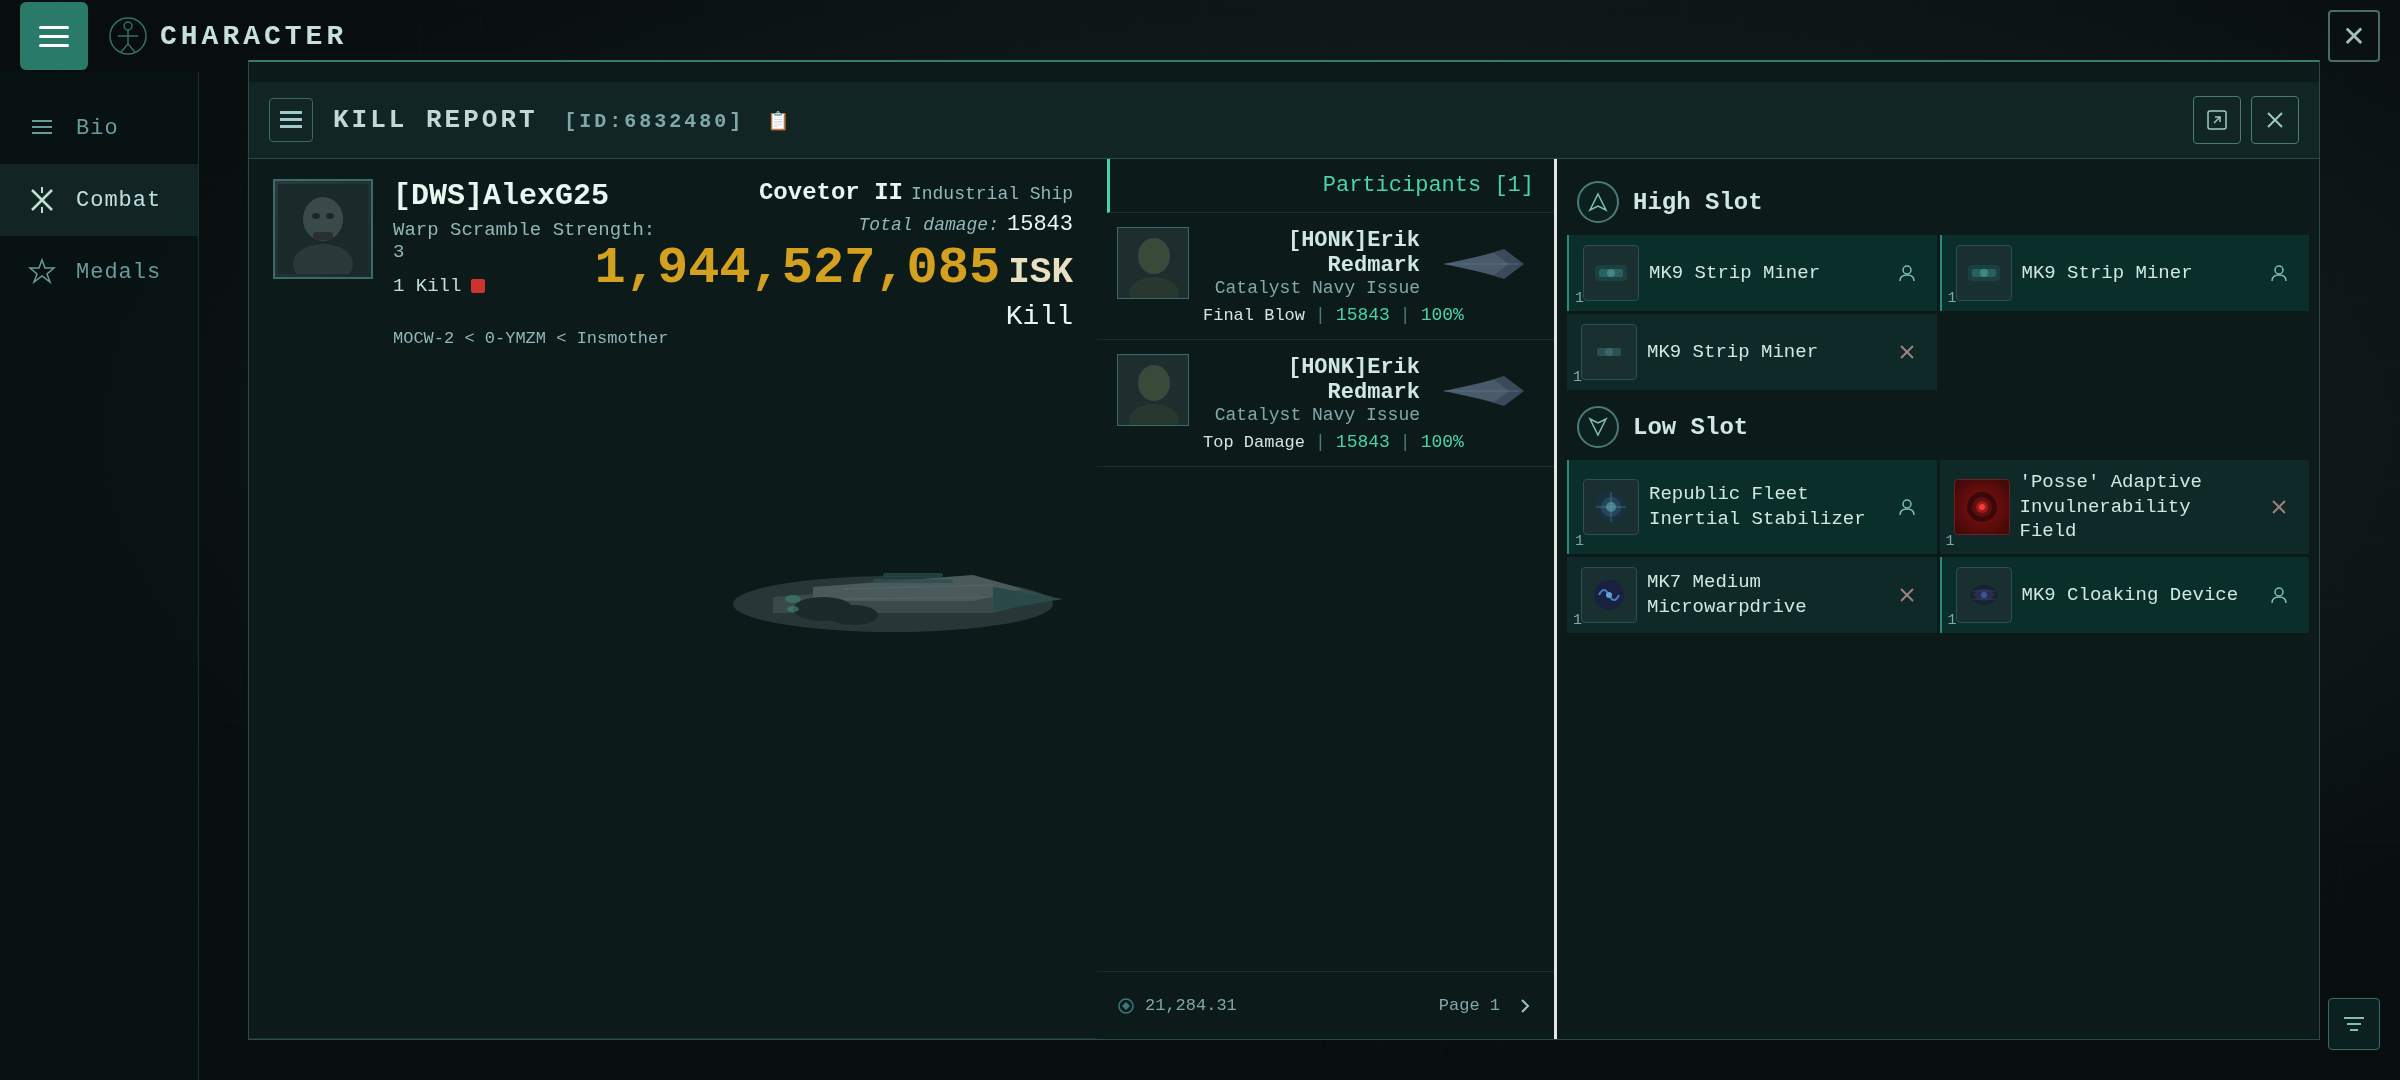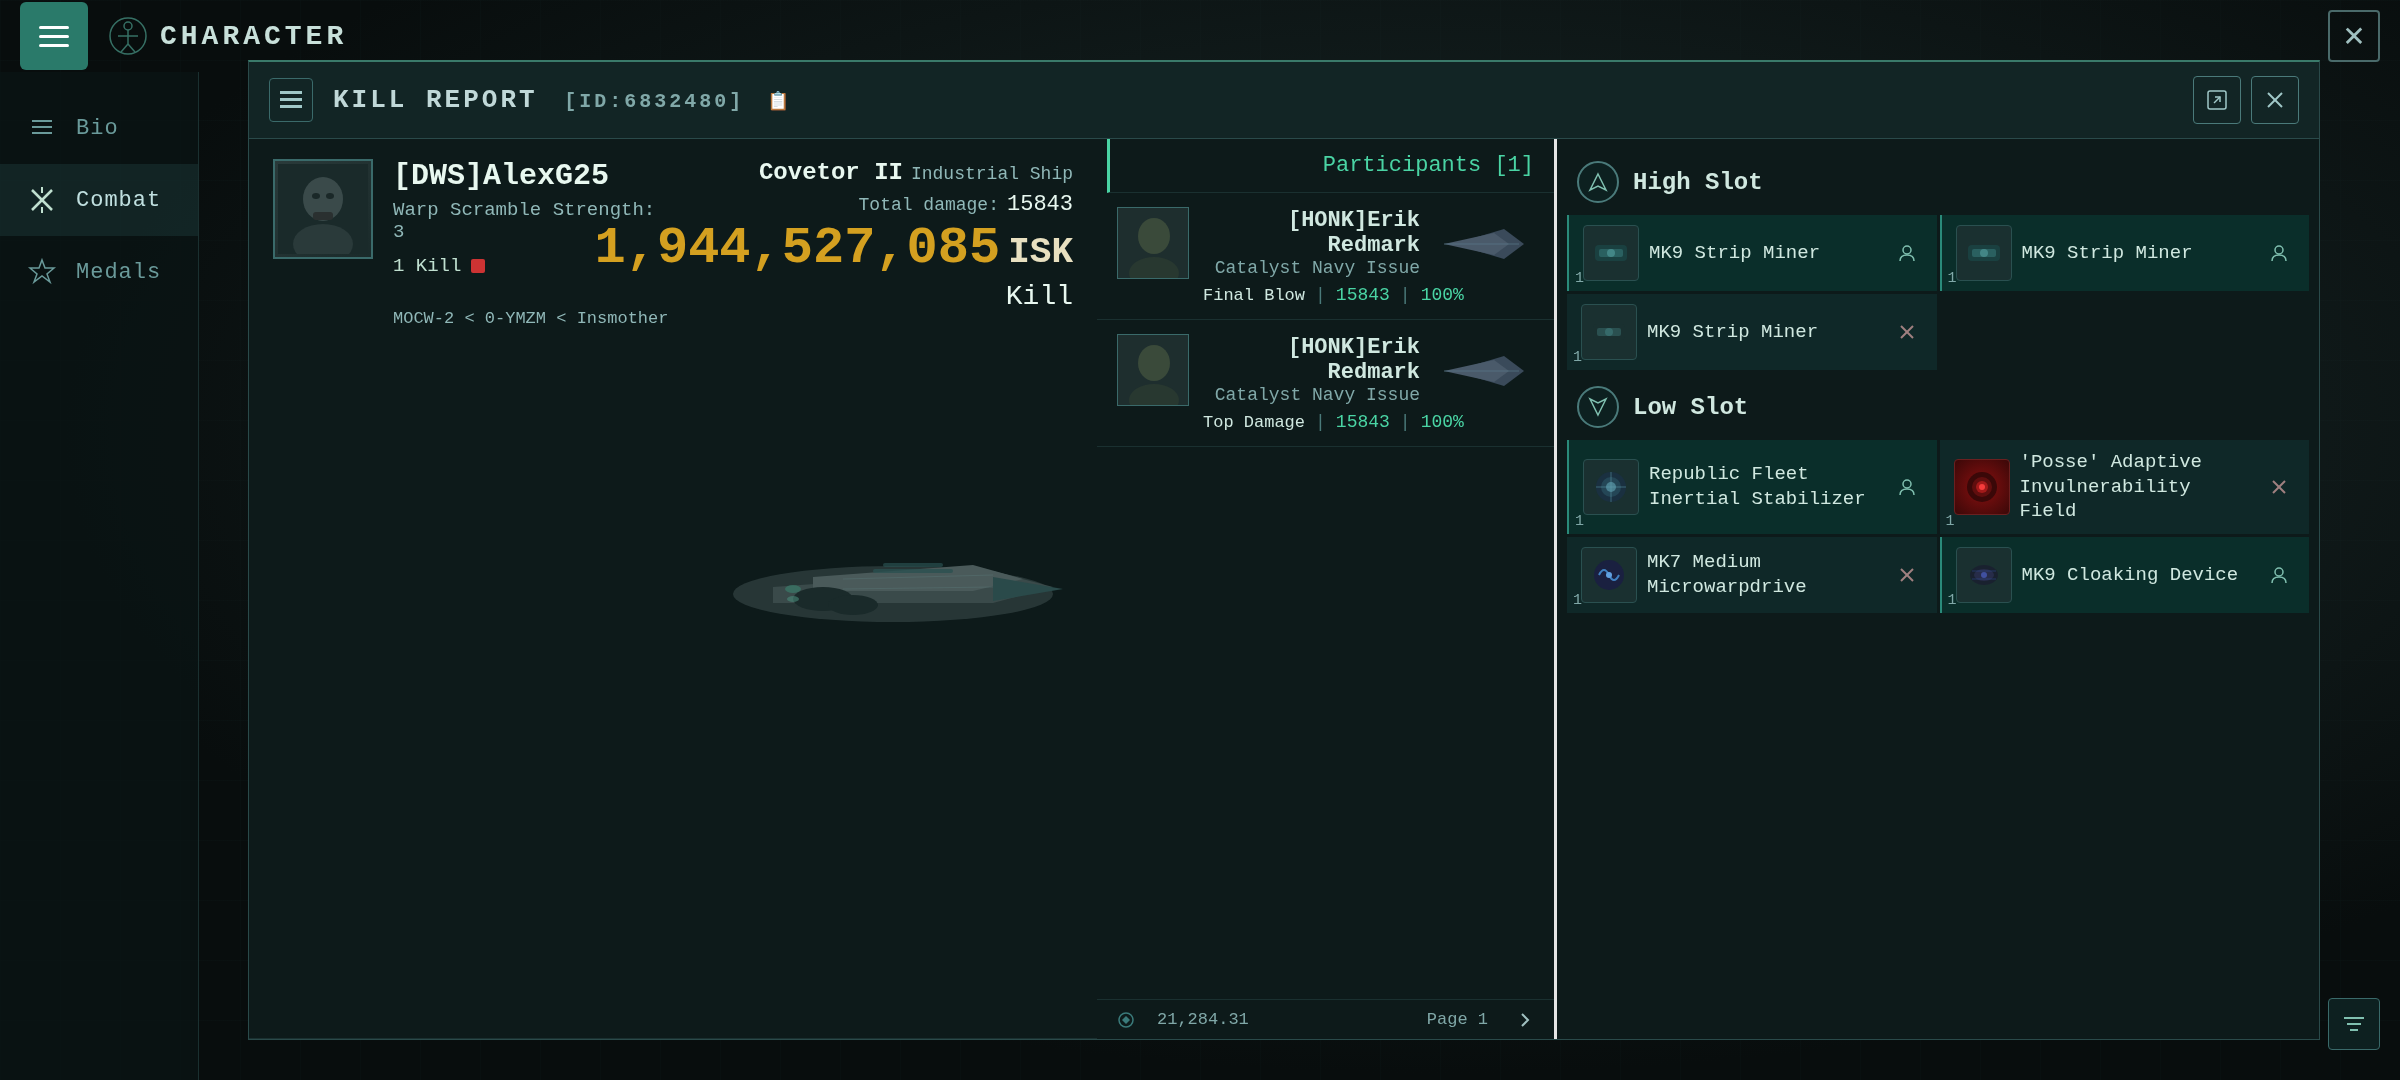--- a/index.html
+++ b/index.html
@@ -154,20 +154,21 @@
 
     
     .modal-header {
       display: flex;
       align-items: center;
       gap: 20px;
       padding: 14px 20px;
       background: rgba(20, 40, 40, 0.8);
       border-bottom: 1px solid #2a4a4a;
       min-height: 60px;
+      margin-top: 20px;
     }
 
     .modal-menu-btn {
       width: 44px;
       height: 44px;
       background: transparent;
       border: 1px solid #3a6a6a;
       border-radius: 4px;
       display: flex;
       align-items: center;
@@ -324,20 +325,21 @@
     }
 
     .ship-type {
       color: #90b8b8;
       font-size: 18px;
     }
 
     .total-damage-label {
       color: #90b8b8;
       font-size: 18px;
+      font-style: italic;
     }
 
     .total-damage-value {
       color: #e8f8f0;
       font-size: 22px;
     }
 
     .isk-value {
       color: #d4a020;
       font-size: 52px;
@@ -431,25 +433,25 @@
       font-size: 17px;
     }
 
     .stat-sep {
       color: #4a7a7a;
     }
 
     
     .participants-bottom {
       margin-top: auto;
-      padding: 10px 20px;
+      padding: 24px 20px;
       border-top: 1px solid #1a3030;
       display: flex;
       align-items: center;
-      gap: 22px;
+      gap: 10px;
       color: #80a8a8;
       font-size: 17px;
     }
 
     .page-indicator {
       margin-left: auto;
       color: #80a8a8;
       font-size: 17px;
     }
 

